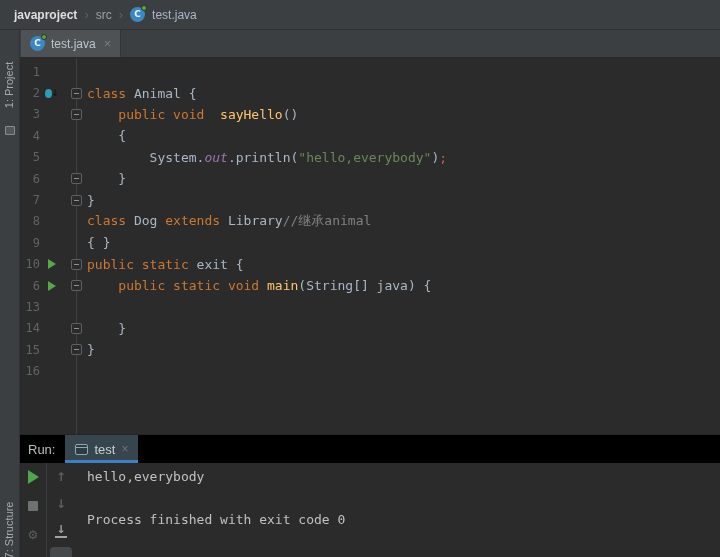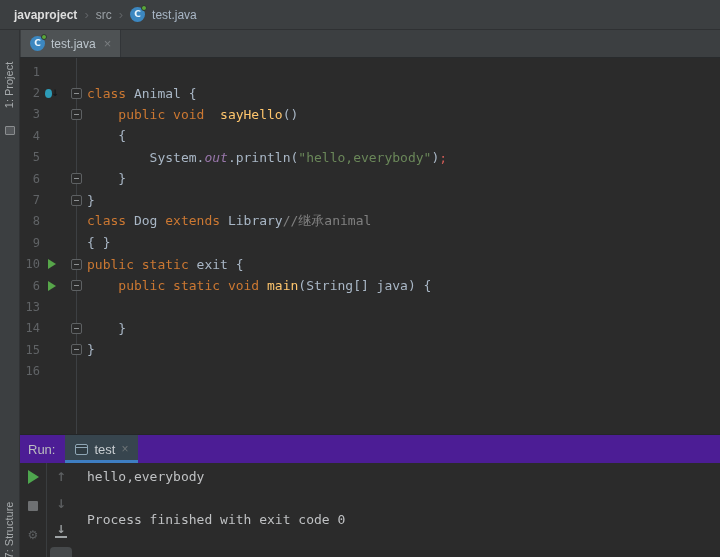--- a/index.html
+++ b/index.html
@@ -67,21 +67,21 @@
   .tk-sc { color: #CF5B56; }
   .tri-sm { width: 0; height: 0; border-left: 8px solid #57A64A;
     border-top: 5px solid transparent; border-bottom: 5px solid transparent; }
   .ovr-dot { width: 9px; height: 9px; border-radius: 50%; background: #2D9CB8; display: inline-block; }
   .ovr-arrow { color: #14171A; font-size: 9px; font-weight: bold; margin-left: -1px;
     font-family: "DejaVu Sans", sans-serif; }
 
   
   .run-panel { flex: 0 0 123px; display: flex; flex-direction: column; border-top: 1px solid #242628;
     background: #2B2B2B; }
-  .run-header { height: 28px; flex: 0 0 28px; background: #4c1d95; display: flex; align-items: center;
+  .run-header { height: 28px; flex: 0 0 28px; background: #000000; display: flex; align-items: center;
     padding-left: 6px; }
   .run-label { color: #BBBEC0; font-size: 13px; margin: 0 10px 0 2px; }
   .run-tab { position: relative; height: 100%; display: flex; align-items: center; gap: 6px;
     padding: 0 10px; background: #37454E; }
   .run-tab .underline { position: absolute; left: 0; right: 0; bottom: 0; height: 3px; background: #3E7EC2; }
   .console-icon { width: 13px; height: 11px; border: 1px solid #8FA6B5; border-radius: 2px;
     position: relative; background: #2F3B42; }
   .console-icon::after { content: ""; position: absolute; left: 0; right: 0; top: 2px; height: 1px;
     background: #8FA6B5; }
   .run-tab-label { color: #C8CDD1; font-size: 13px; }

